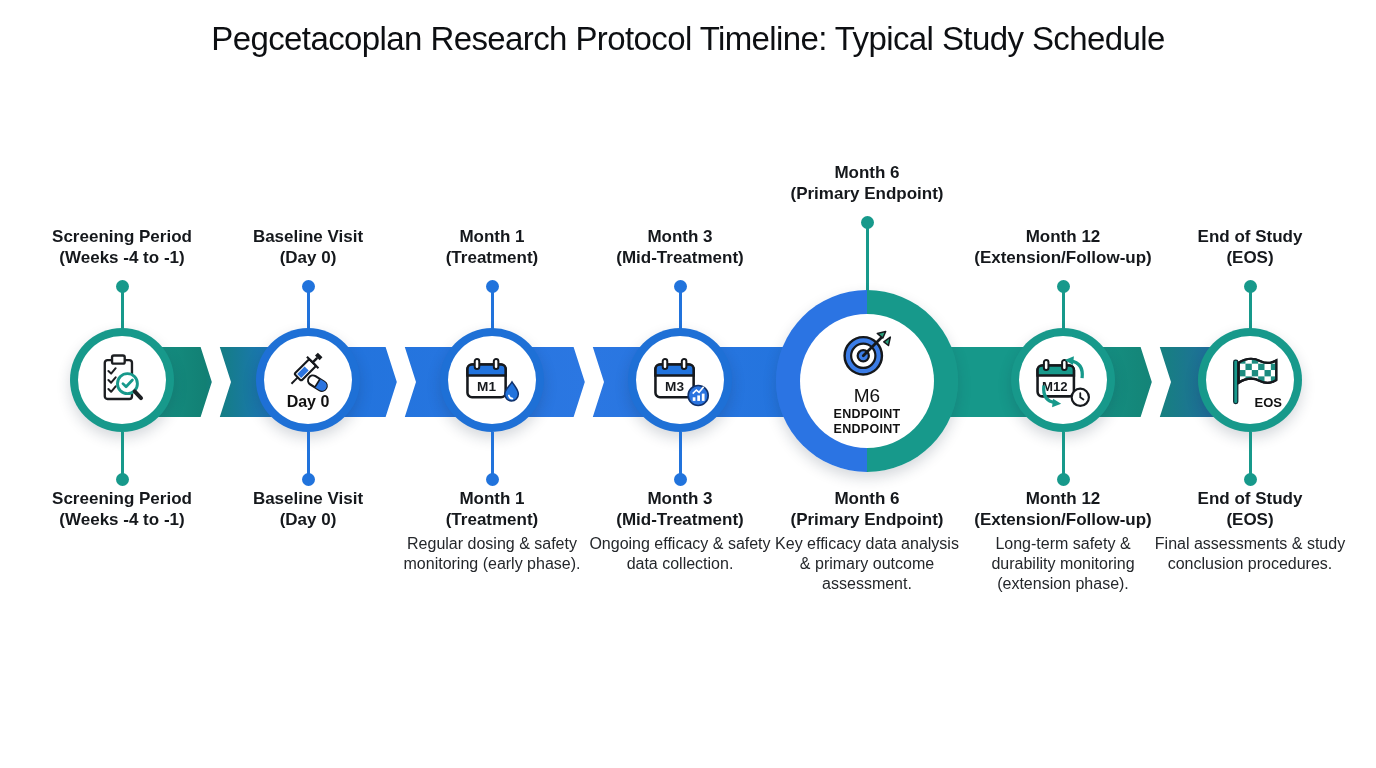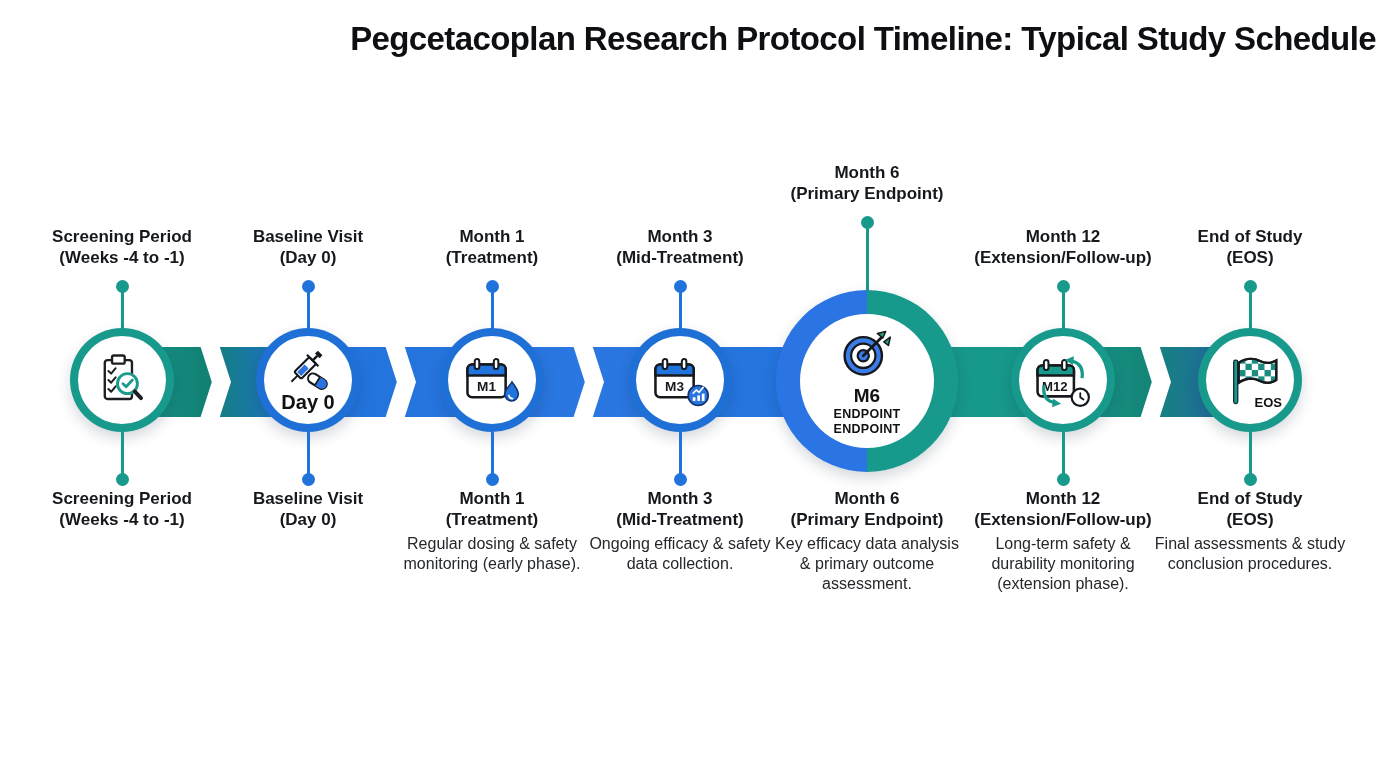--- a/index.html
+++ b/index.html
@@ -1,22 +1,22 @@
 <!DOCTYPE html>
 <html><head>
 <meta charset="utf-8">
 <style>
   html,body{margin:0;padding:0;background:#ffffff;}
   .canvas{
     position:relative;width:1376px;height:768px;background:#ffffff;overflow:hidden;
     font-family:"Liberation Sans","DejaVu Sans",sans-serif;color:#16191d;
   }
   .main-title{
-    position:absolute;top:20px;left:0;width:100%;text-align:right;
-    font-size:33px;font-weight:bold;color:#0d0f12;letter-spacing:-0.6px;
+    position:absolute;top:20px;left:0;width:100%;text-align:center;
+    font-size:33px;font-weight:normal;color:#0d0f12;letter-spacing:-0.6px;
   }
   
   .band{position:absolute;top:347px;height:70px;}
   .band.seg1{left:122px;width:186px;background:linear-gradient(90deg,#17998B 0%,#128074 45%,#1F72CE 90%,#2173DC 100%);}
   .band.seg2{left:308px;width:559px;background:linear-gradient(90deg,#2173DC 0%,#2B77E2 50%,#2173DC 100%);}
   .band.seg3{left:867px;width:196px;background:#16988A;}
   .band.seg4{left:1063px;width:187px;background:linear-gradient(90deg,#16988A 0%,#148578 45%,#1F6F9B 78%,#2273A9 100%);}
   
   .chev{
     position:absolute;top:342px;width:32px;height:80px;background:#ffffff;
@@ -42,22 +42,22 @@
   .ring.big .inner{inset:24px;}
   
   .top-label{
     position:absolute;width:230px;text-align:center;font-weight:bold;
     font-size:17px;line-height:21px;color:#15181c;
   }
   .bottom-block{position:absolute;top:488px;text-align:center;}
   .bottom-title{font-weight:bold;font-size:17px;line-height:21px;color:#15181c;}
   .bottom-desc{margin-top:4px;font-size:16px;line-height:20px;color:#24272b;}
   
-  .badge-day0{font-weight:bold;font-size:20px;color:#111;margin-top:-2px;}
-  .badge-m6{font-weight:bold;font-size:19px;color:#111;margin-top:4px;}
+  .badge-day0{font-weight:bold;font-size:16px;color:#111;margin-top:-2px;}
+  .badge-m6{font-weight:normal;font-size:19px;color:#111;margin-top:4px;}
   .badge-endpoint{font-weight:bold;font-size:12.5px;line-height:15px;color:#111;letter-spacing:.3px;text-align:center;}
   .badge-eos{position:absolute;right:12px;bottom:14px;font-weight:bold;font-size:13px;color:#111;}
   .icon-svg{display:block;}
 </style>
 </head>
 <body>
 
 <div class="canvas">
 
   <div class="main-title">Pegcetacoplan Research Protocol Timeline: Typical Study Schedule</div>

